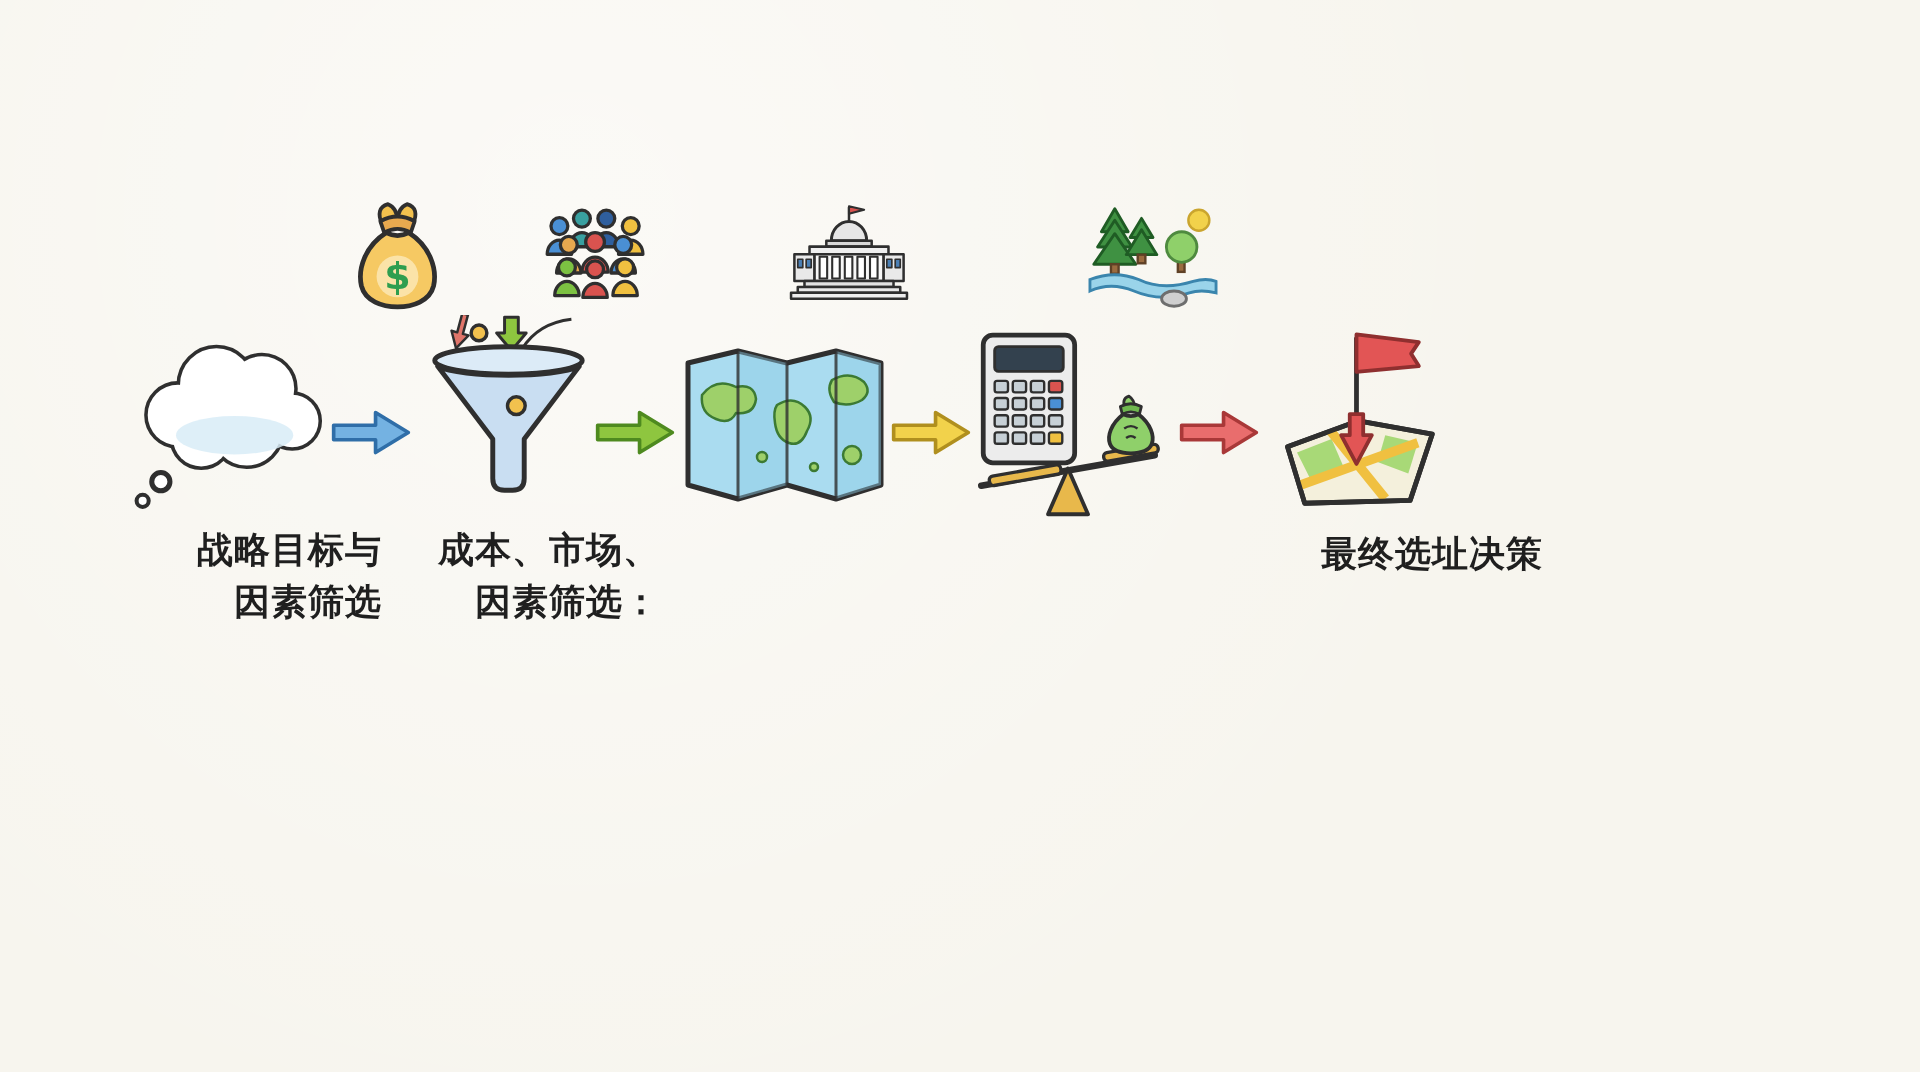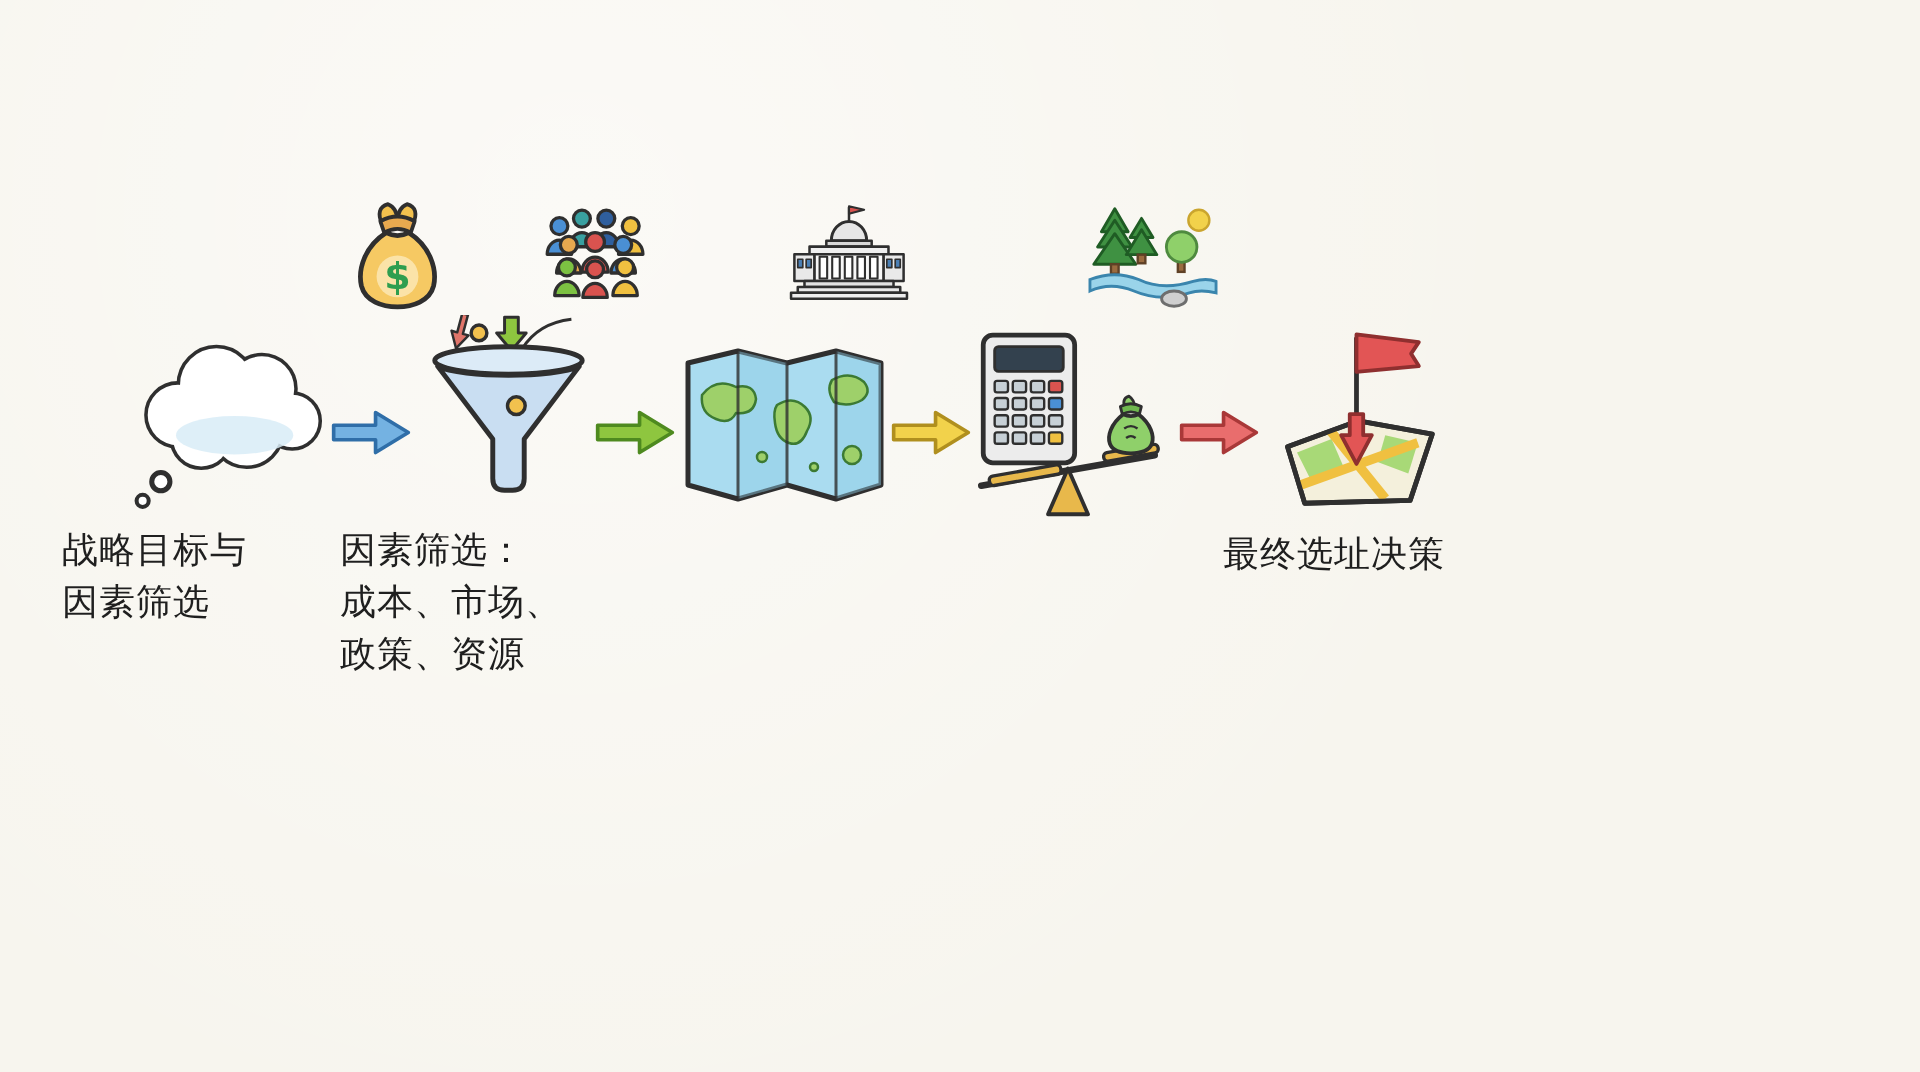--- a/index.html
+++ b/index.html
@@ -12,23 +12,23 @@
   .canvas{
     position:relative;width:1920px;height:1072px;
     background:
       radial-gradient(circle at 30% 20%, rgba(255,255,255,.5), rgba(255,255,255,0) 60%),
       #f7f5ee;
   }
   .abs{position:absolute;}
   .step-label{
     position:absolute;
     width:320px;
-    text-align:left;
+    text-align:right;
     font-size:36px;
-    font-weight:400;
+    font-weight:700;
     line-height:1.44;
     color:#1f1f1f;
     letter-spacing:1px;
   }
   svg{display:block;}
 </style>
 </head>
 <body>
 
 <div class="canvas">
@@ -279,23 +279,22 @@
       <polygon points="88,148 72,118 81,118 81,96 95,96 95,118 104,118" fill="#e25555" stroke="#8f2f2f" stroke-width="4" stroke-linejoin="round"></polygon>
     </svg>
   </div>
 
   <div class="step-label" style="left:62px;top:524px;">
     <div>战略目标与</div>
     <div>因素筛选</div>
   </div>
 
   <div class="step-label" style="left:340px;top:524px;">
+    <div>成本、市场、</div>
     <div>因素筛选：</div>
-    <div>成本、市场、</div>
-    <div>政策、资源</div>
   </div>
 
   <div class="step-label" style="left:625px;top:524px;">
   </div>
 
 
   <div class="step-label" style="left:1223px;top:528px;">
     <div>最终选址决策</div>
   </div>
 

